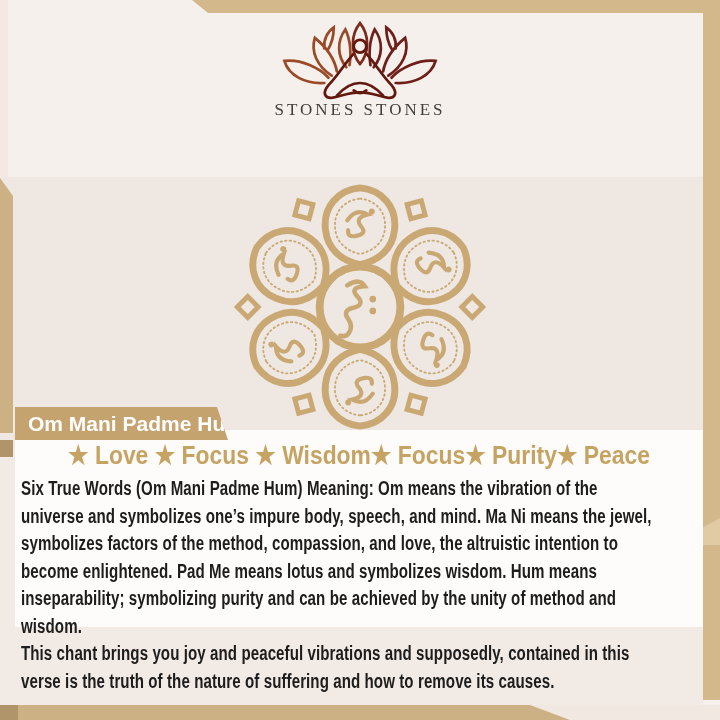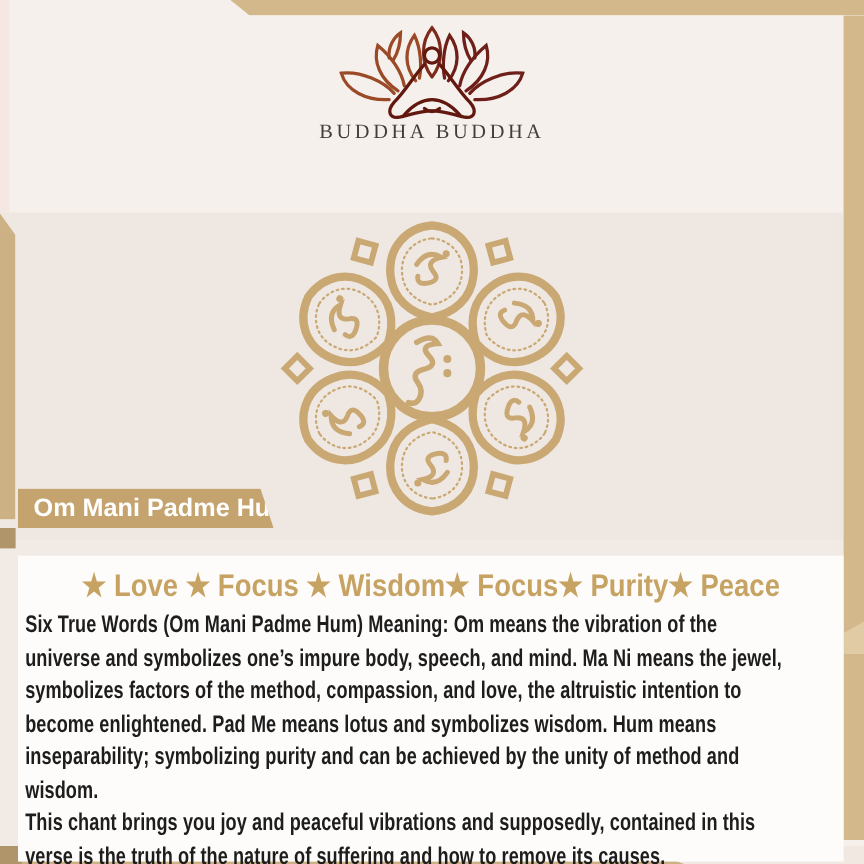--- a/index.html
+++ b/index.html
@@ -37,21 +37,21 @@
   .mandala-wrap{position:absolute;left:232px;top:179px;width:256px;height:256px;z-index:1;}
 
   
   .badge{position:absolute;left:15px;top:407px;width:215px;height:33px;z-index:3;
     background:#c5a36f;clip-path:polygon(0 0,202px 0,213px 100%,0 100%);
     display:flex;align-items:center;}
   .badge-text{color:#ffffff;font-weight:bold;font-size:21px;padding-left:13px;
     white-space:nowrap;letter-spacing:0;}
 
   
-  .panel{position:absolute;left:15px;top:463px;width:688px;height:255px;z-index:2;
+  .panel{position:absolute;left:15px;top:430px;width:688px;height:197px;z-index:2;
     background:#fdfcfa;}
   .stars-line{margin-top:7px;height:36px;line-height:36px;text-align:center;
     font-weight:bold;font-size:26px;color:#c6a363;white-space:nowrap;
     transform:scaleX(0.88);transform-origin:center;}
   .article{margin-left:6px;margin-top:2px;width:900px;}
   .article .line{white-space:nowrap;font-weight:bold;font-size:20px;line-height:27.5px;
     color:#1d1d1d;transform:scaleX(0.755);transform-origin:left center;
     letter-spacing:0.1px;}
 </style>
 </head>
@@ -91,21 +91,21 @@
       <path d="M80,42 C71,31 71,14 80,3 C89,14 89,31 80,42" stroke="#7d2a1c" stroke-width="2.6" stroke-linecap="round" fill="none"></path>
 
       <g stroke="#62180f" stroke-width="2.6" stroke-linecap="round" fill="none">
         <circle cx="80" cy="25" r="6"></circle>
         <path d="M74,32 C65,42 59,53 50,62 C44,69 46,75 54,74 C63,72 71,69 80,69 C89,69 97,72 106,74 C114,75 116,69 110,62 C101,53 95,42 86,32"></path>
         <path d="M58,72 C66,63 73,60 80,60 C87,60 94,63 102,72"></path>
         <path d="M74,67 q6,5 12,0"></path>
       </g>
     </svg>
   </div>
-  <div class="brand-name">BUDDHA BUDDHA</div>
+  <div class="brand-name">STONES STONES</div>
 
 
   <div class="mandala-wrap">
     <svg width="256" height="256" viewBox="0 0 260 260" fill="none">
       <defs>
         <g id="petal" stroke="#c9a873" fill="none">
           <path stroke-width="7" d="M130,9 C152,11 168,28 165,52 C163,71 149,83 130,87 C111,83 97,71 95,52 C92,28 108,11 130,9 Z"></path>
           <path stroke-width="2.6" stroke-dasharray="2 4.5" stroke-linecap="round" transform="translate(130,48) scale(0.72) translate(-130,-48)" d="M130,9 C152,11 168,28 165,52 C163,71 149,83 130,87 C111,83 97,71 95,52 C92,28 108,11 130,9 Z"></path>
           <path stroke-width="4.2" stroke-linecap="round" d="M117,42 q9,-13 21,-6 q-14,3 -7,12 q7,8 -6,10 q-8,1 -7,-6"></path>
           <circle cx="142" cy="33" r="3" fill="#c9a873" stroke="none"></circle>

